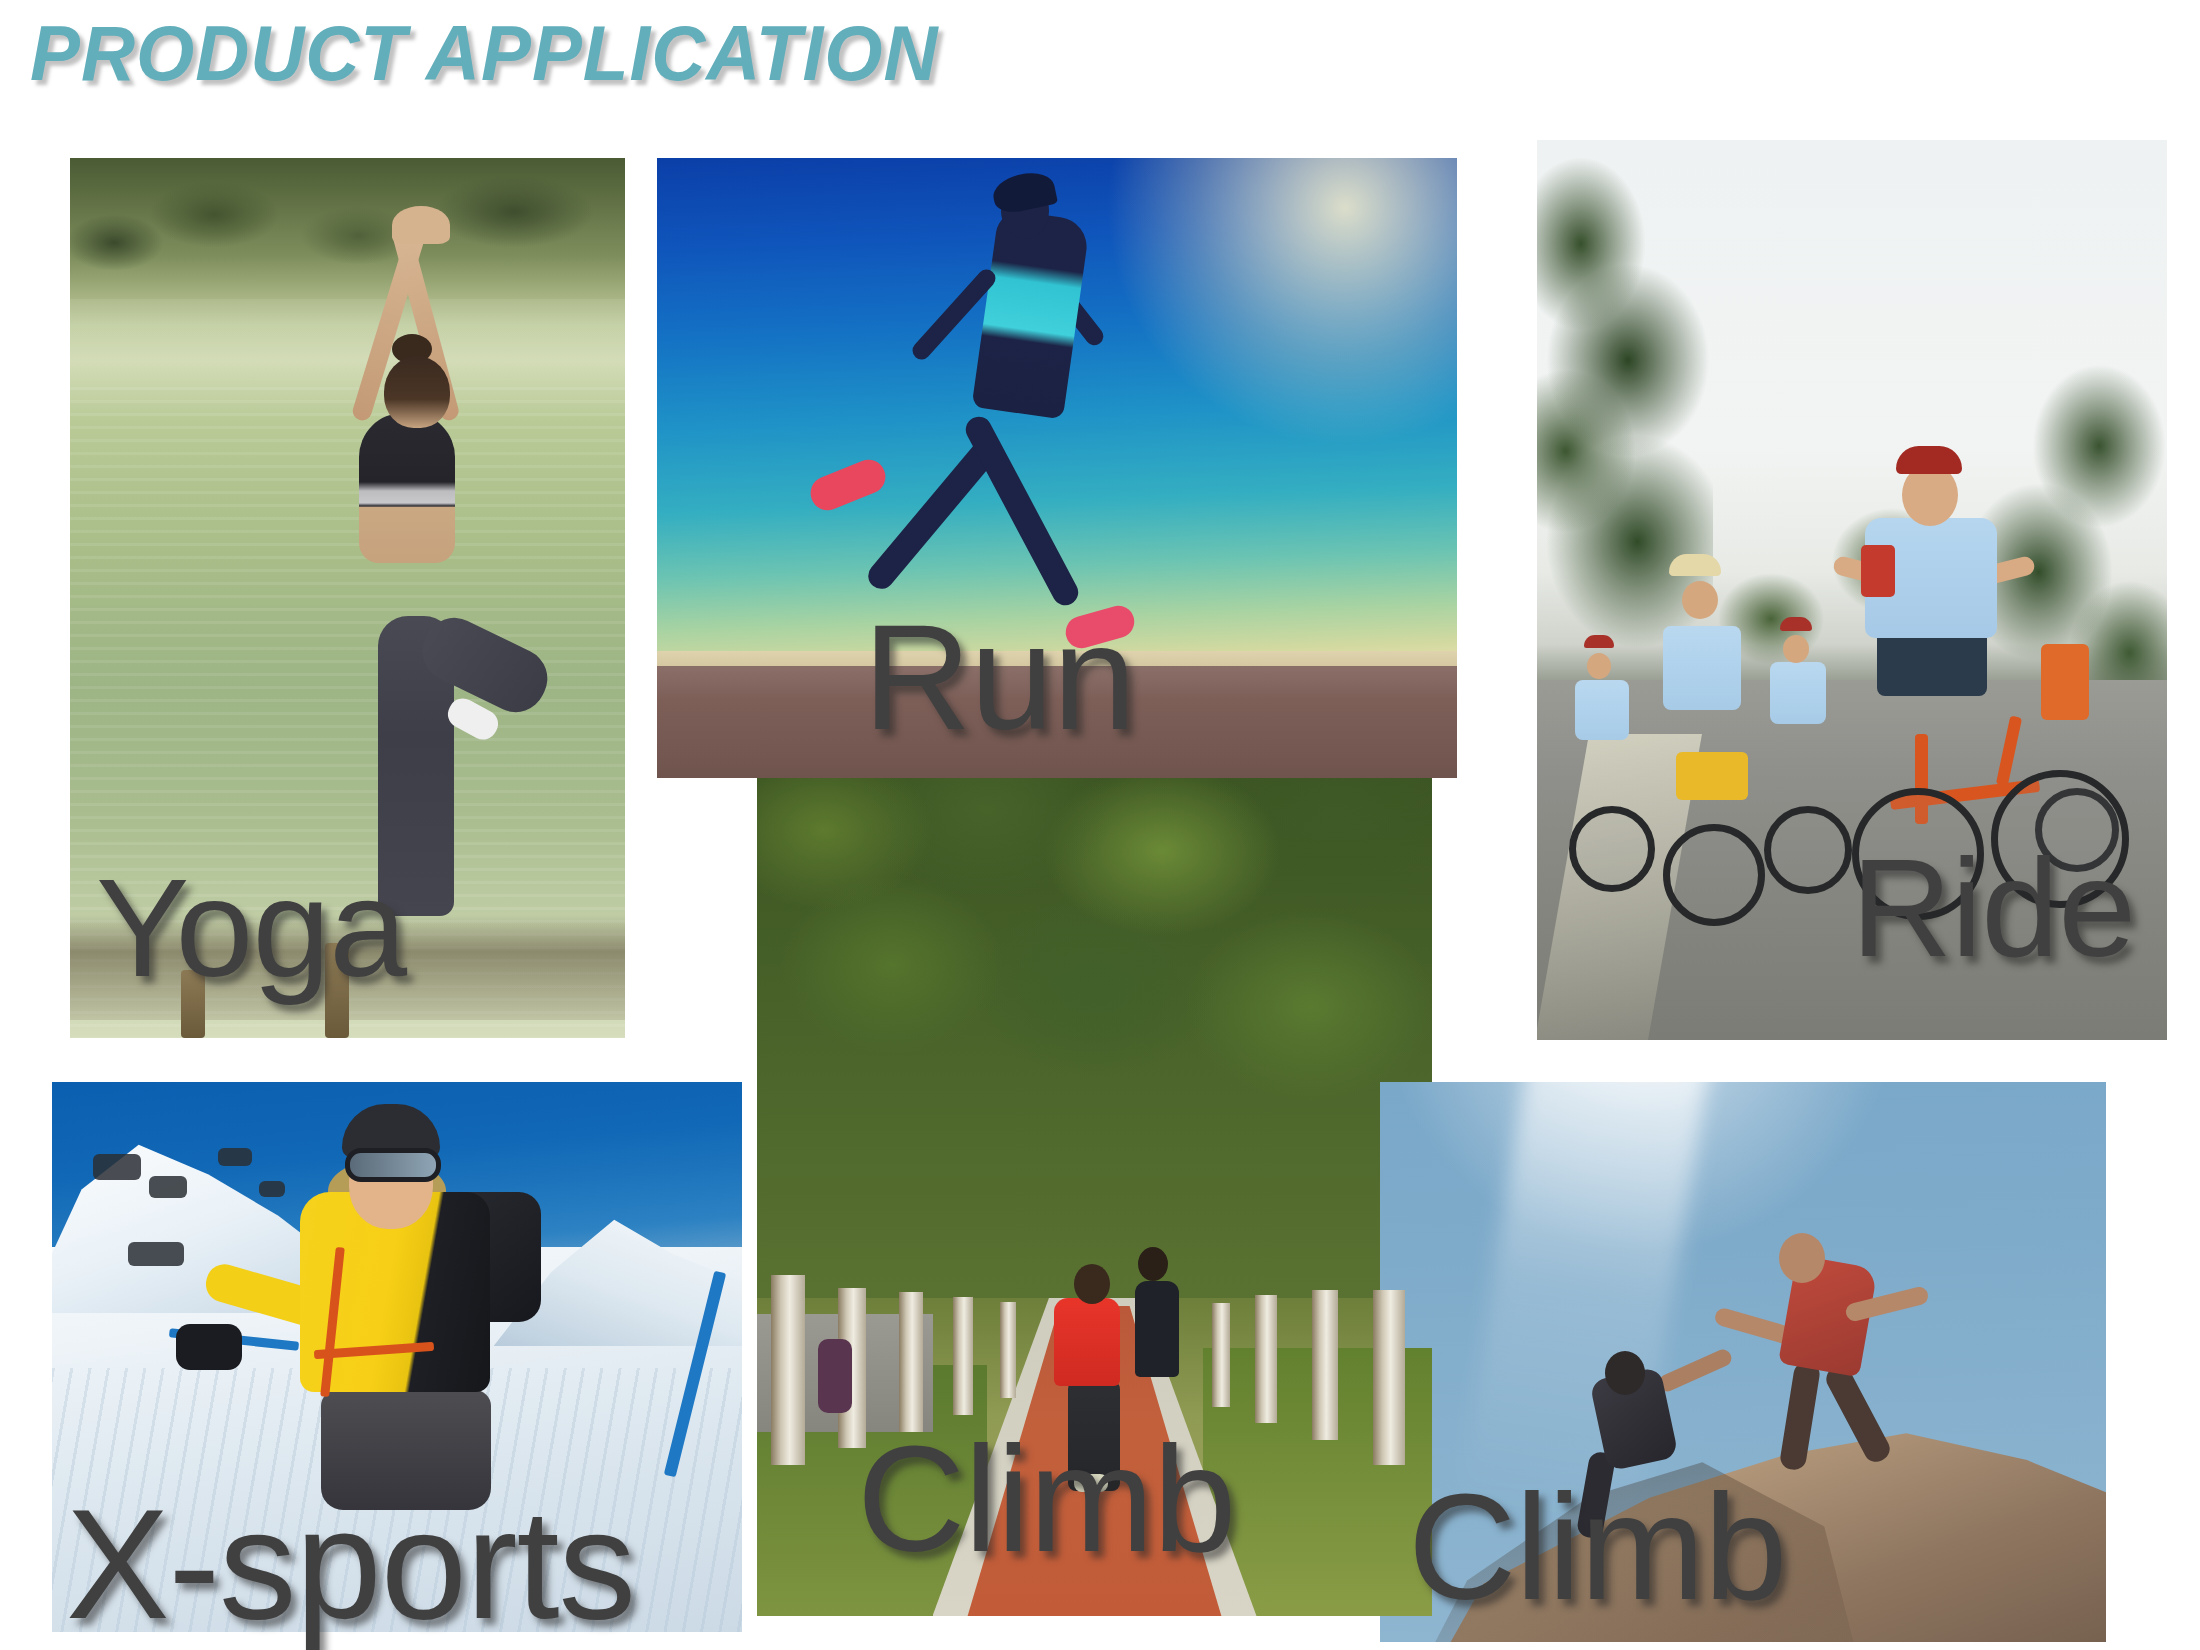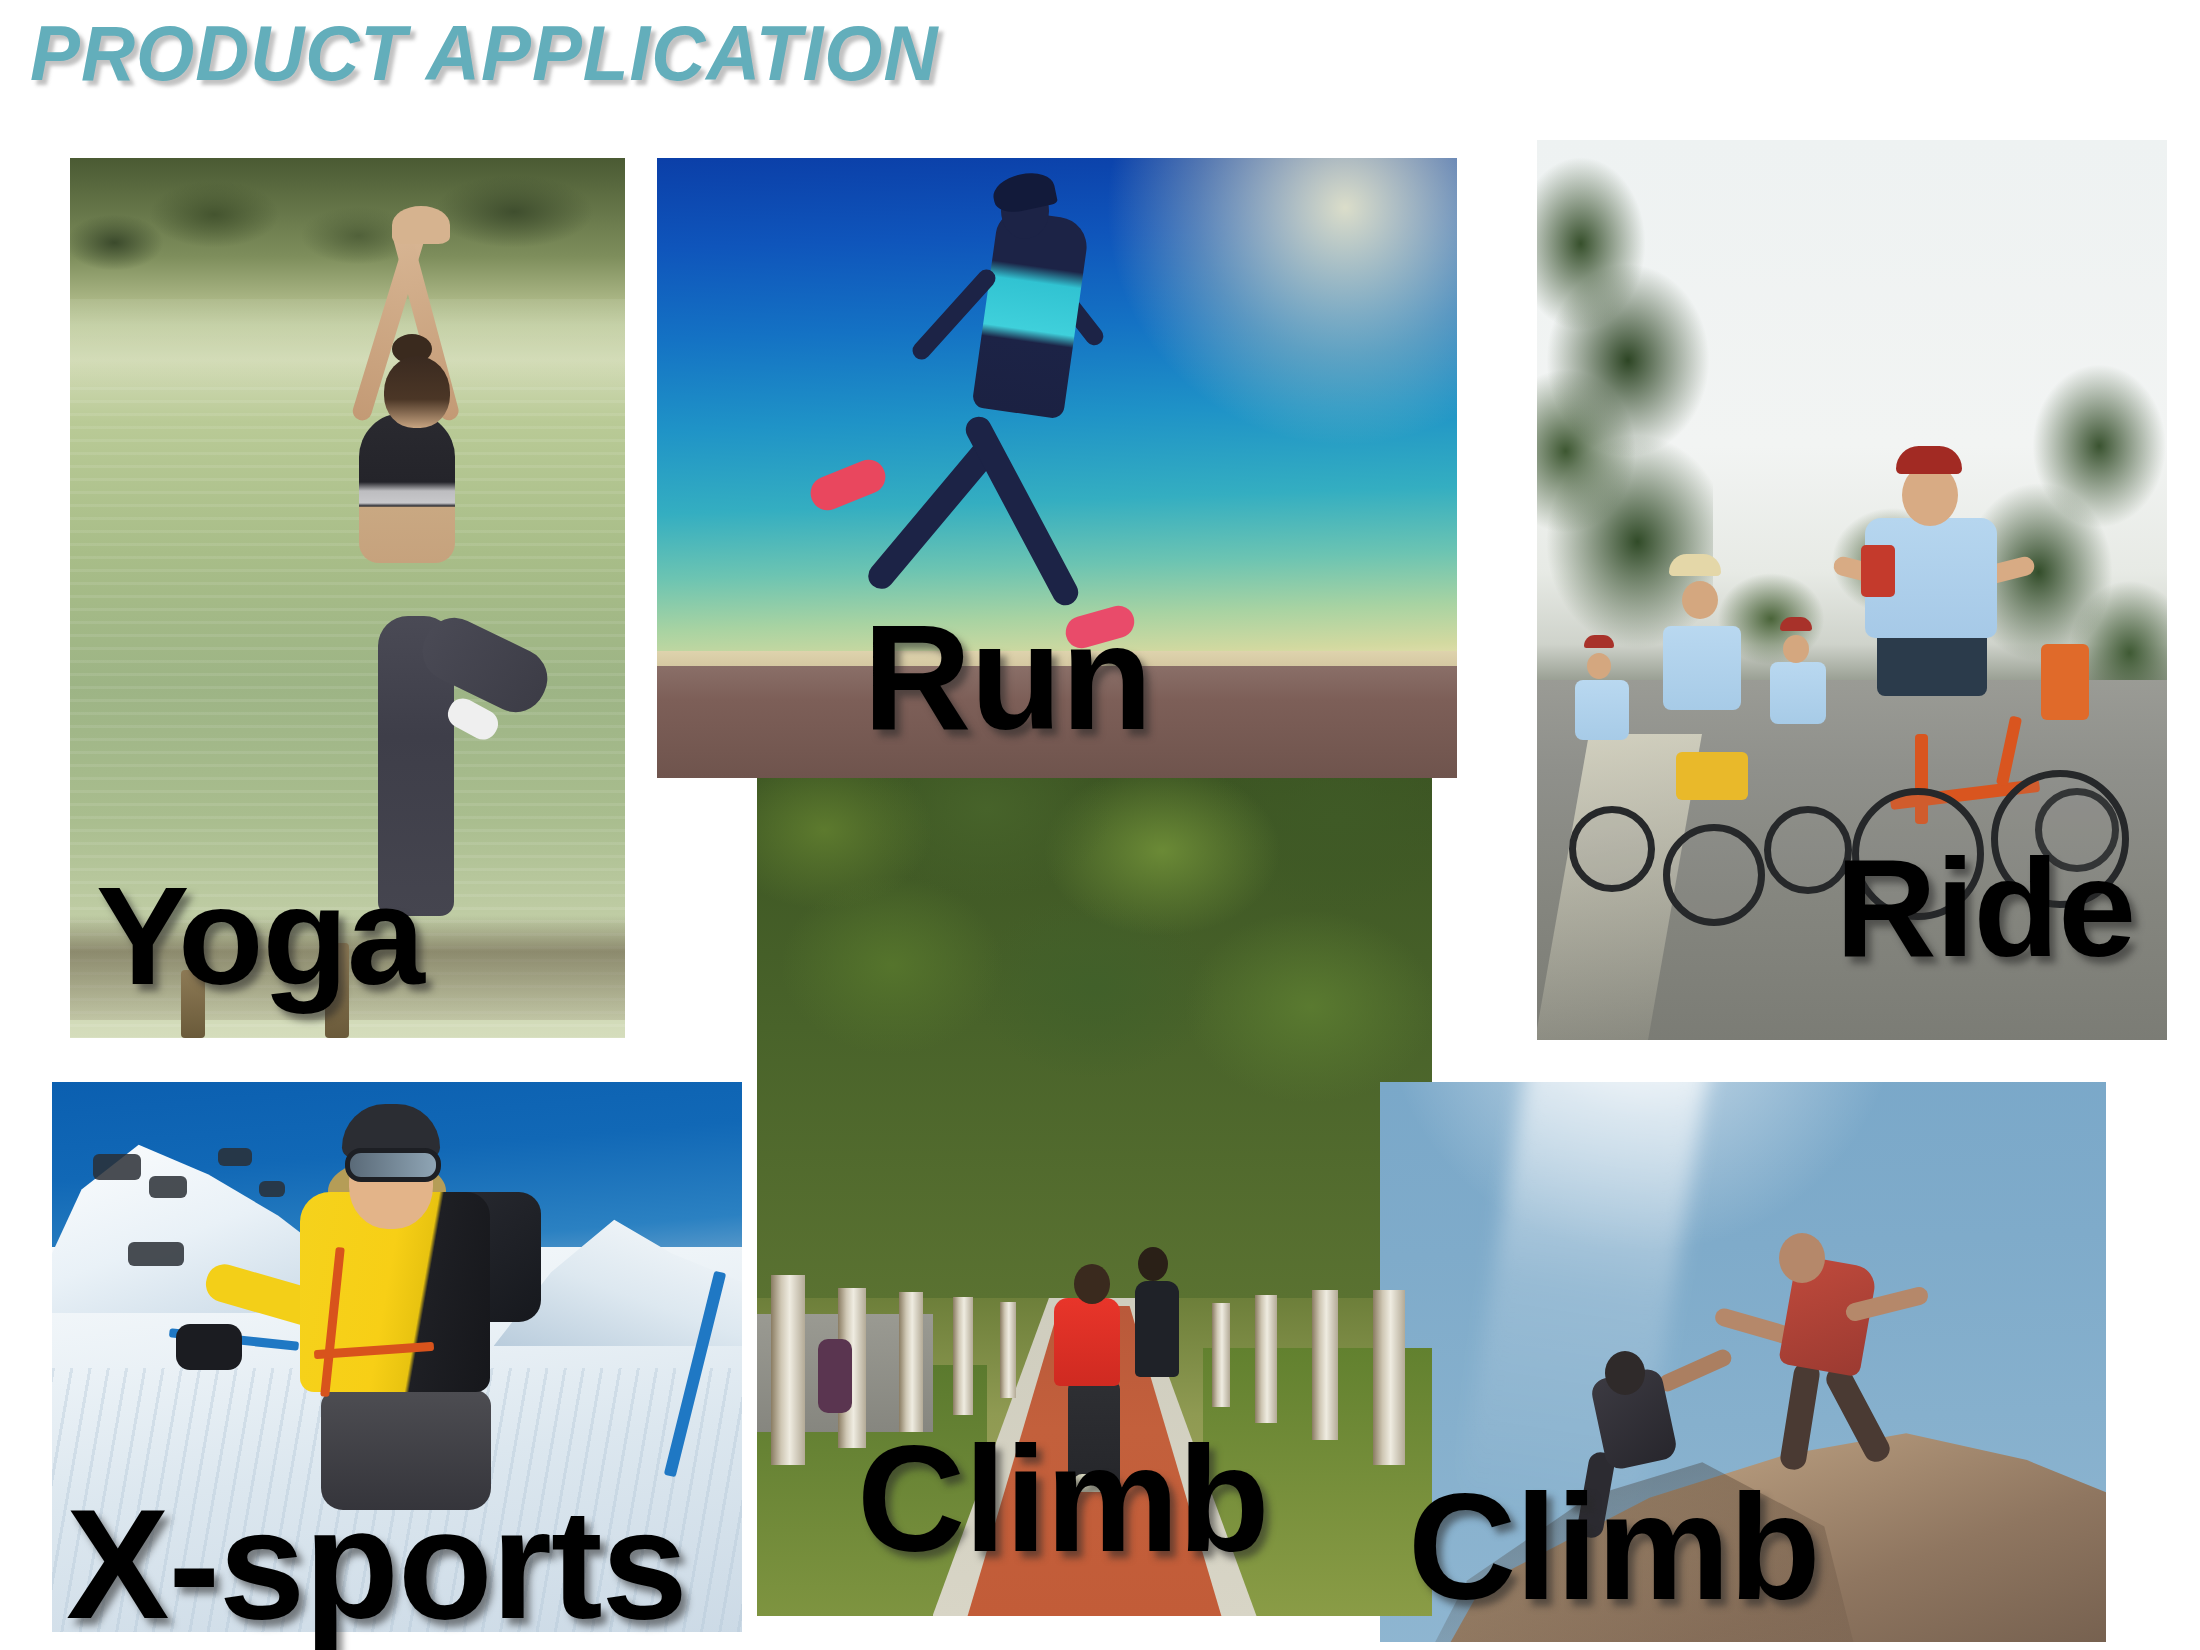--- a/index.html
+++ b/index.html
@@ -47,22 +47,22 @@
     line-height: 1;
   }
 
   
   .panel {
     position: absolute;
     overflow: hidden;
   }
   .panel .label {
     position: absolute;
-    color: #000000;
-    font-weight: bold;
+    color: #404040;
+    font-weight: normal;
     letter-spacing: -1px;
     text-shadow: 6px 7px 7px rgba(40,40,40,0.55);
     line-height: 0.95;
     z-index: 40;
     white-space: nowrap;
   }
 
   
   #panel-yoga { left: 70px; top: 158px; width: 555px; height: 880px; }
   .yoga-bg {
@@ -372,21 +372,21 @@
     <div class="yg yg-hands"></div>
     <div class="yg yg-leg"></div>
     <div class="yg yg-leg-bent"></div>
     <div class="yg yg-foot"></div>
     <div class="yg yg-torso"></div>
     <div class="yg yg-bun"></div>
     <div class="yg yg-head"></div>
     <div class="yoga-dock"></div>
     <div class="yoga-post" style="left:46%;"></div>
     <div class="yoga-post" style="left:20%; height:68px;"></div>
-    <div class="label" style="left:26px; bottom:36px; font-size:140px;">Yoga</div>
+    <div class="label" style="left:26px; bottom:44px; font-size:140px;">Yoga</div>
   </div>
 
   <div class="panel" id="panel-run">
     <div class="run-bg"></div>
     <div class="run-sand"></div>
     <div class="run-ground"></div>
     <div class="rn rn-arm-b"></div>
     <div class="rn rn-leg-b"></div>
     <div class="rn rn-shoe-b"></div>
     <div class="rn rn-torso"></div>

